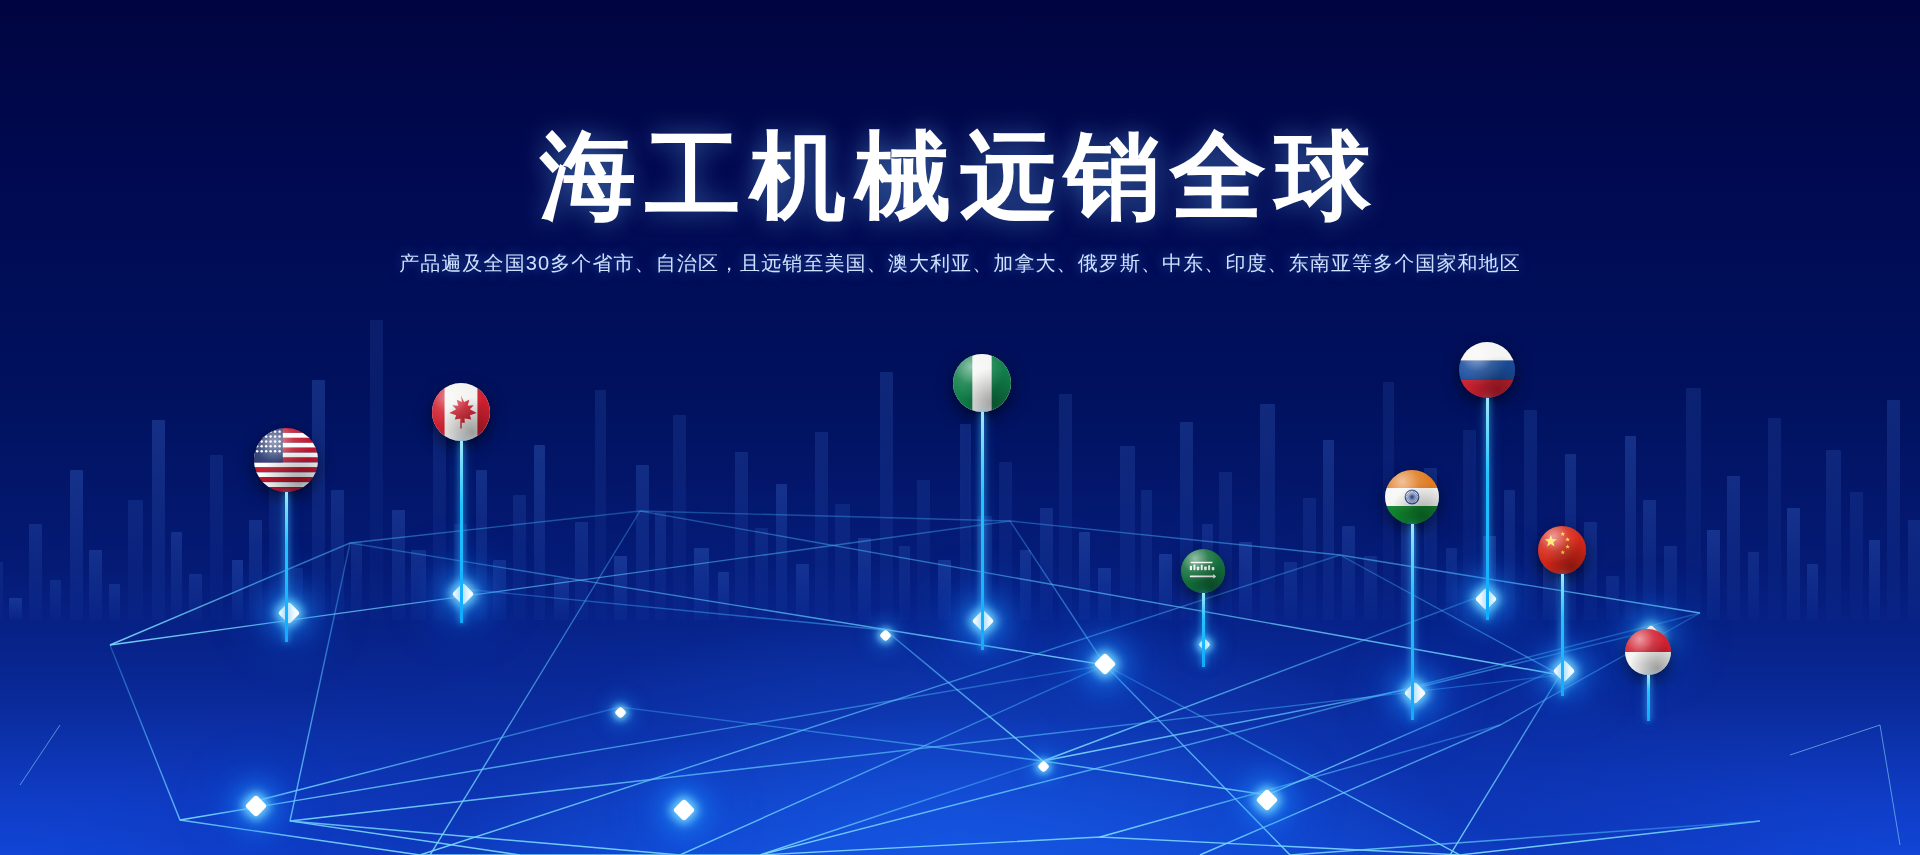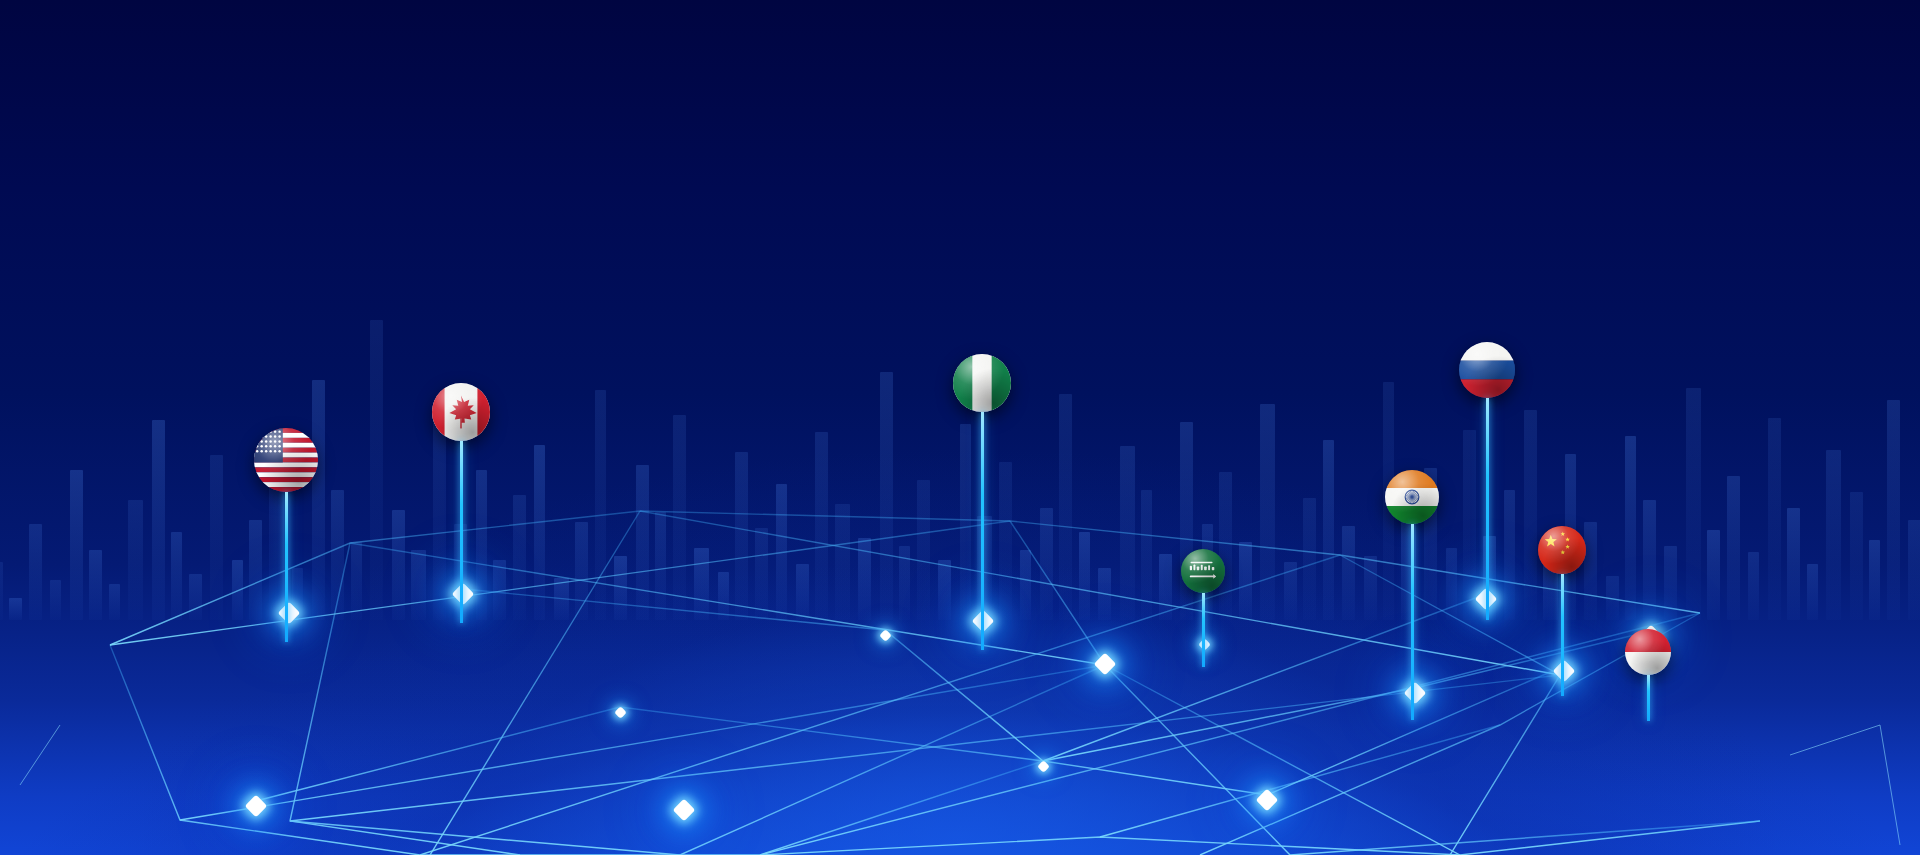--- a/index.html
+++ b/index.html
@@ -346,14 +346,18 @@
       <div class="node" style="left: 1486px; top: 599px;"></div>
       <div class="node" style="left: 1564px; top: 671px;"></div>
       <div class="node" style="left: 1651px; top: 636px;"></div>
       <div class="node" style="left: 1267px; top: 800px;"></div>
       <div class="node sm" style="left: 885px; top: 635px;"></div>
       <div class="node sm" style="left: 1204px; top: 644px;"></div>
       <div class="node sm" style="left: 620px; top: 712px;"></div>
       <div class="node sm" style="left: 1043px; top: 766px;"></div>
     </div>
 
+  <div class="headline" style="top:128px;">
+    <div class="title">海工机械远销全球</div>
+    <div class="subtitle">产品遍及全国30多个省市、自治区，且远销至美国、澳大利亚、加拿大、俄罗斯、中东、印度、东南亚等多个国家和地区</div>
+  </div>
 
 </div>
 
 </body></html>

